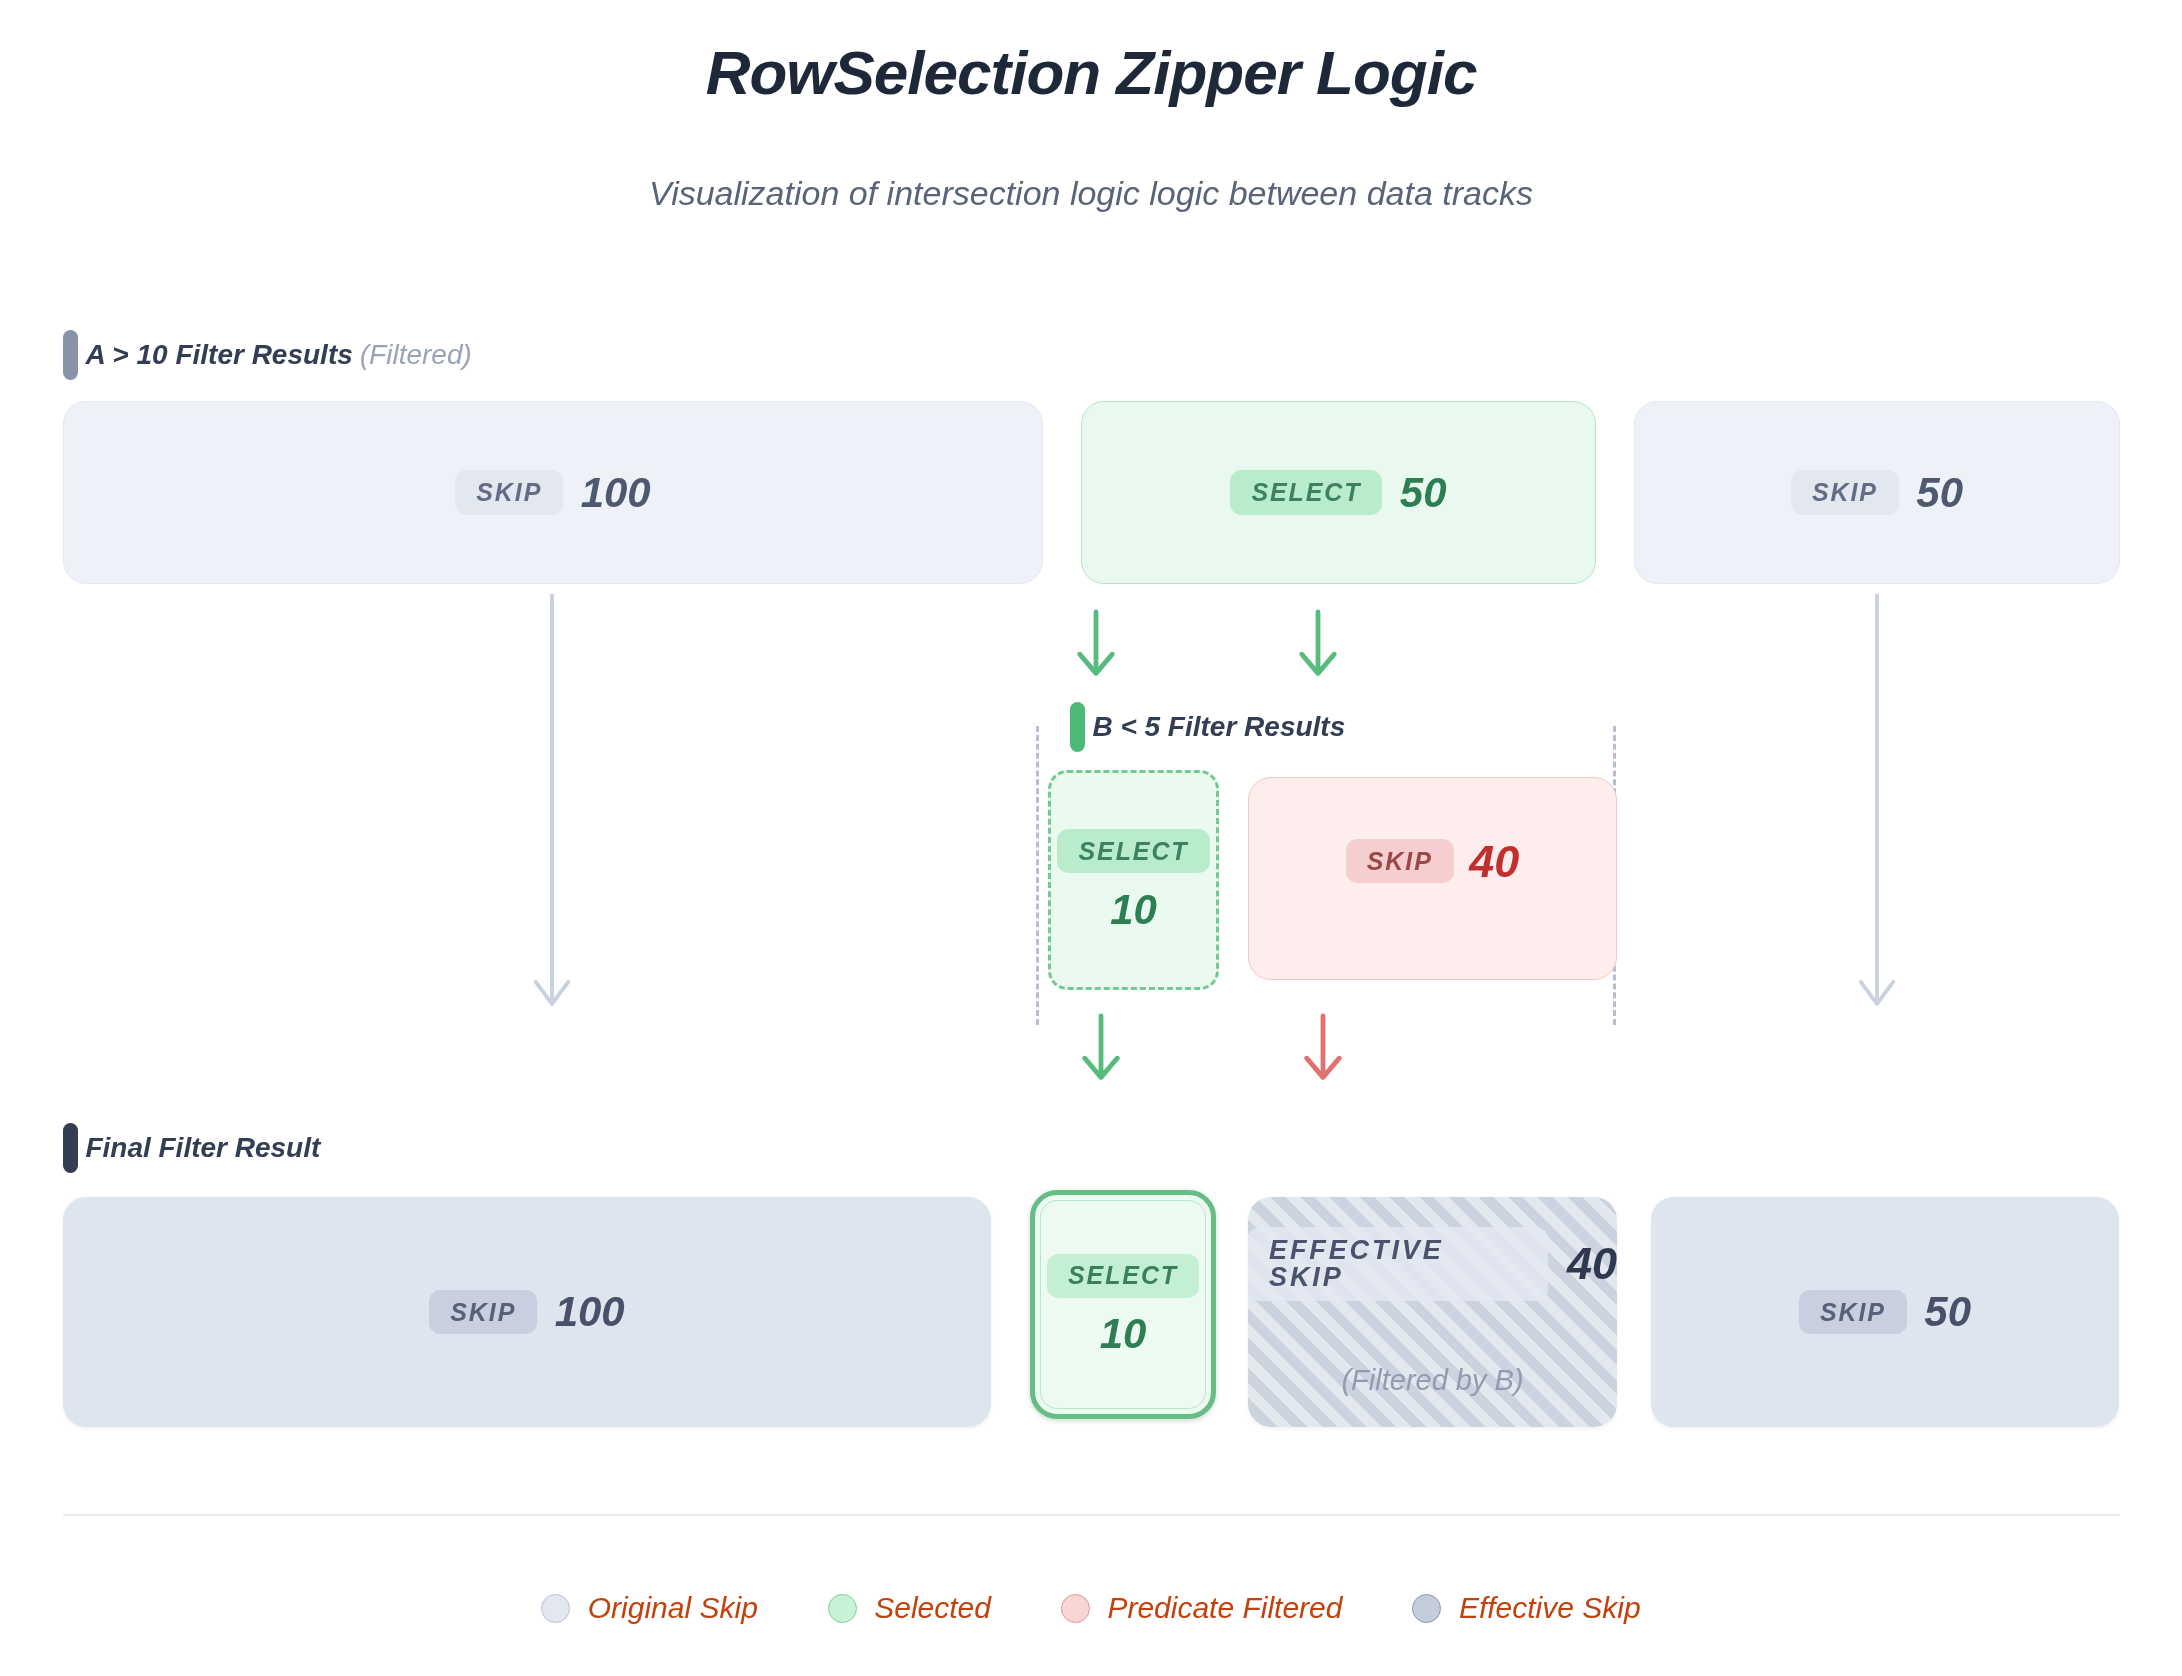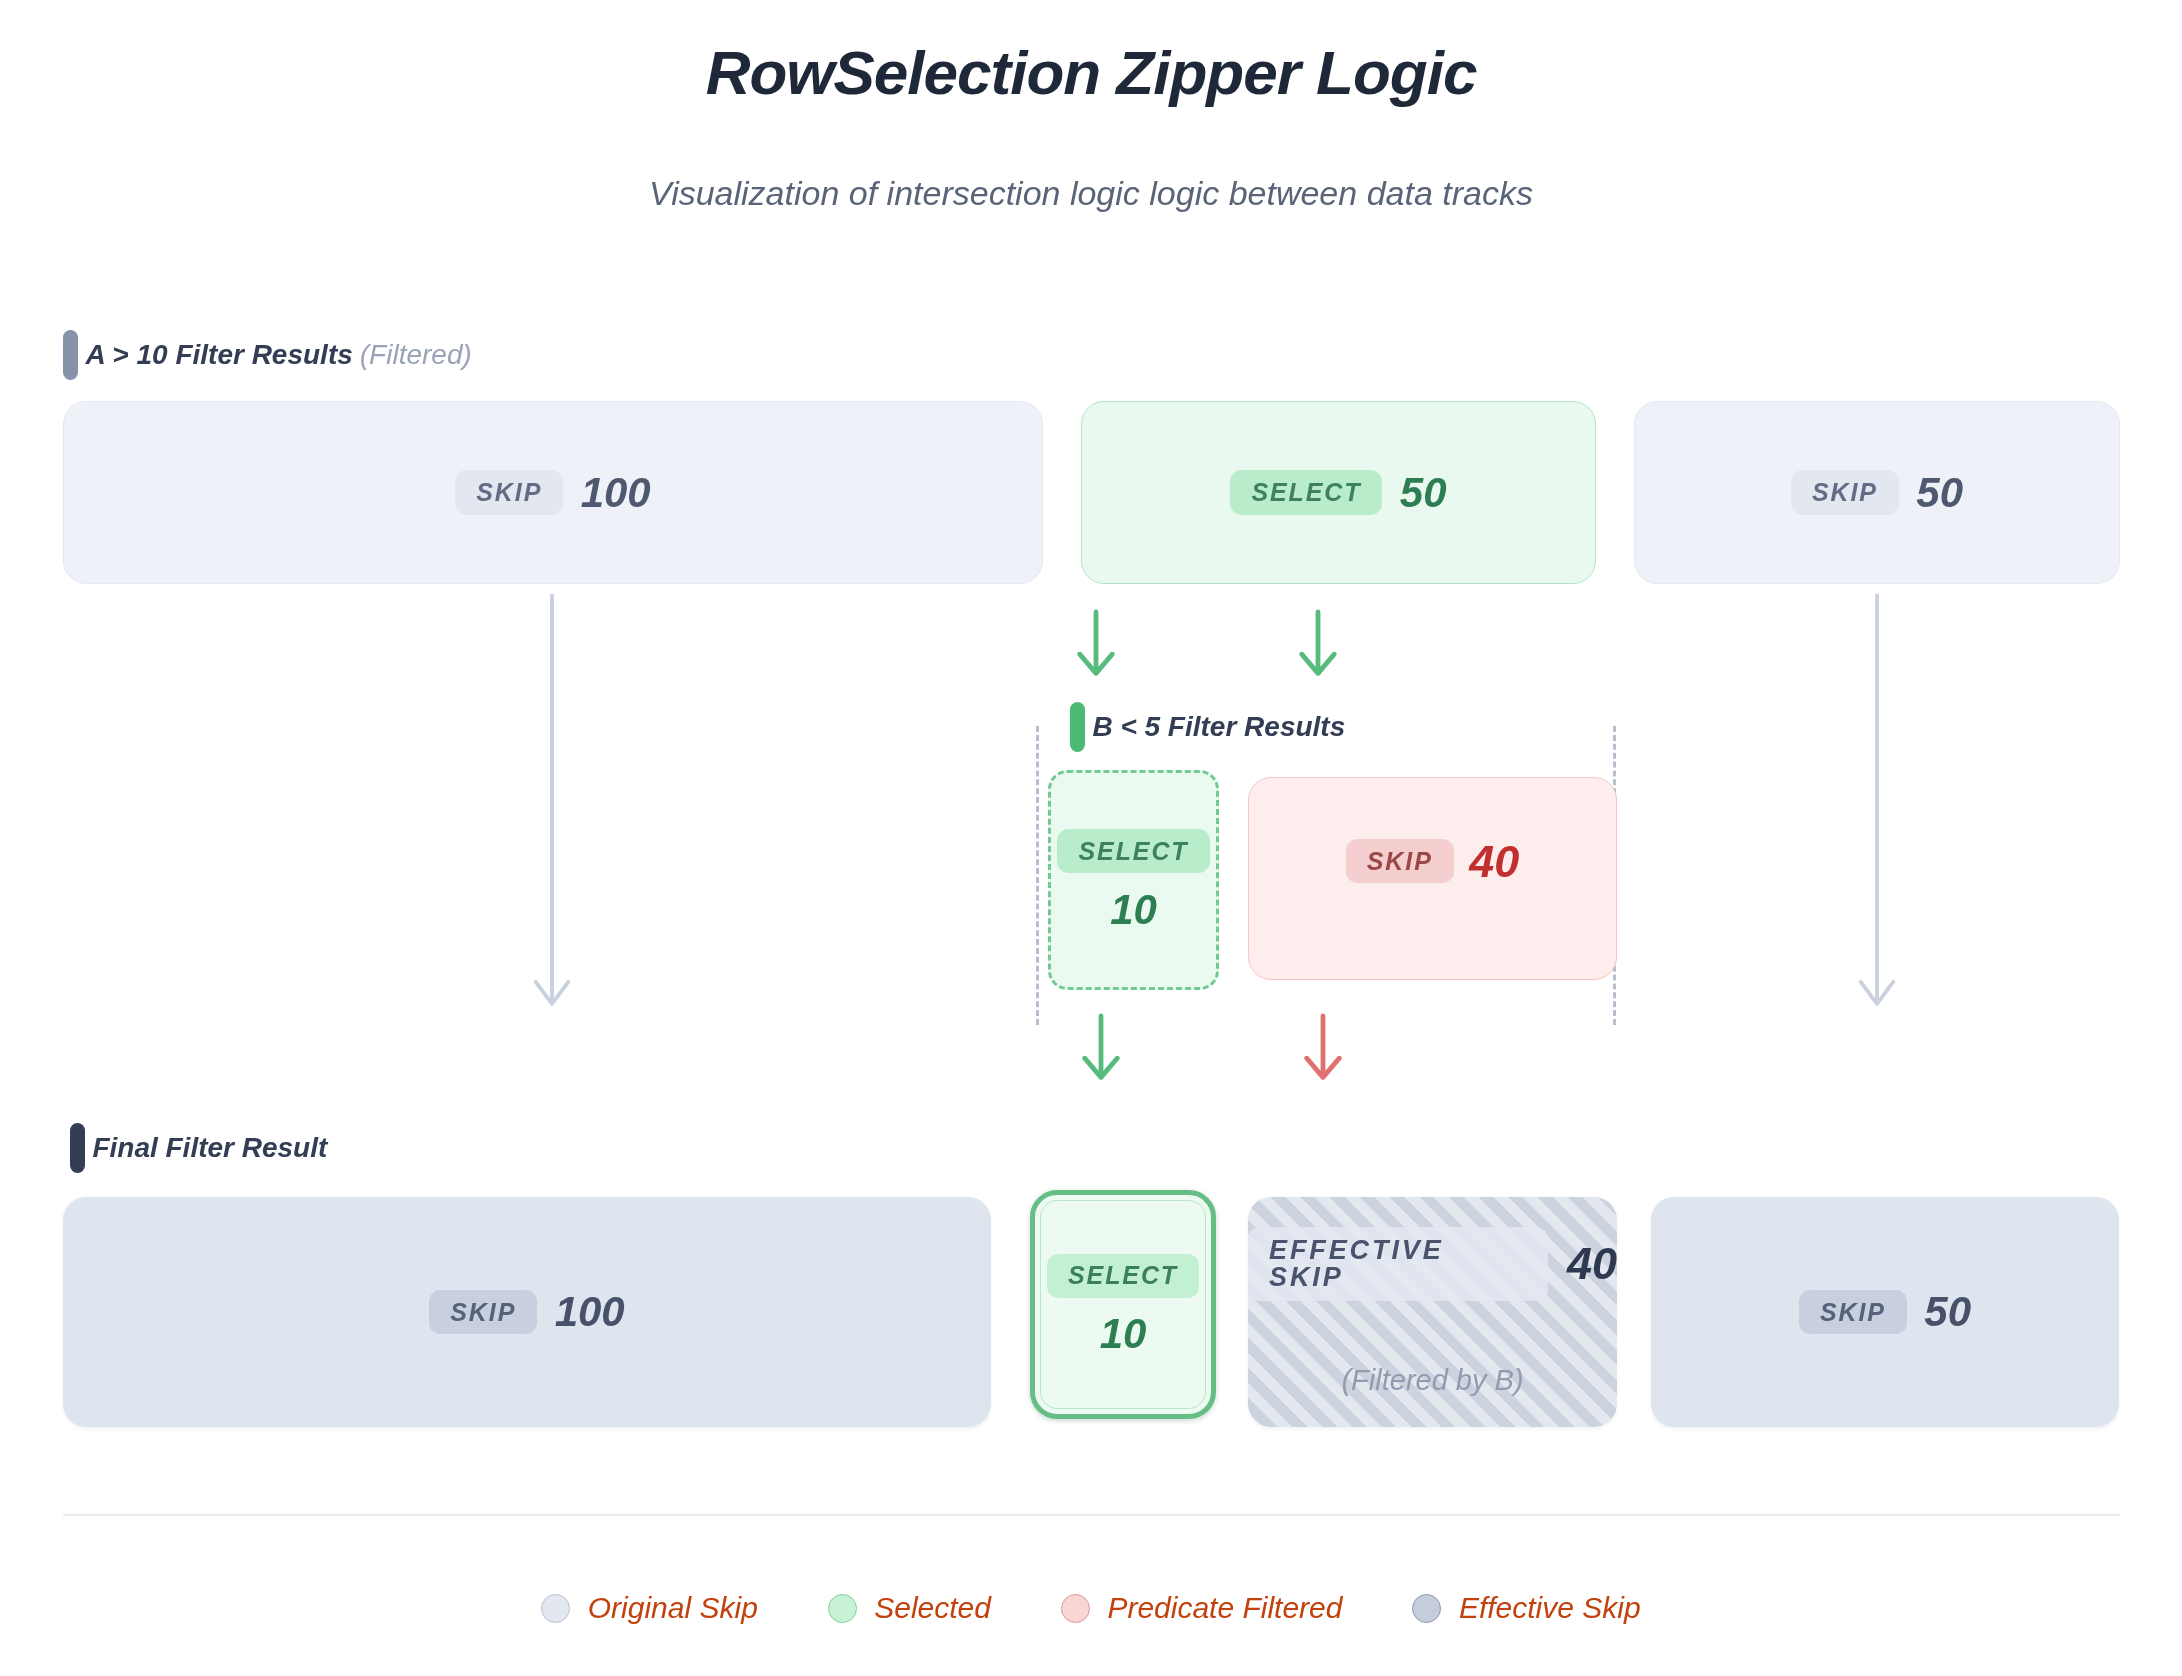--- a/index.html
+++ b/index.html
@@ -128,21 +128,21 @@
     <span class="num num-red">40</span>
   </div>
 
   <svg class="arrow" style="left:1078px;top:1012px;" width="46" height="77" viewBox="0 0 48 80">
     <path d="M24 4 V64 M7 48 L24 68 L41 48" fill="none" stroke="#57bb7d" stroke-width="5" stroke-linecap="round" stroke-linejoin="round"></path>
   </svg>
   <svg class="arrow" style="left:1300px;top:1012px;" width="46" height="77" viewBox="0 0 48 80">
     <path d="M24 4 V64 M7 48 L24 68 L41 48" fill="none" stroke="#e17070" stroke-width="5" stroke-linecap="round" stroke-linejoin="round"></path>
   </svg>
 
-  <div class="section-head" style="left:70px;top:1123px;">
+  <div class="section-head" style="left:63px;top:1123px;">
     <div class="pill pill-final"></div>
     <div class="sec-label">Final Filter Result</div>
   </div>
 
   <div class="seg seg-skipF" style="left:63px;top:1197px;width:928px;height:230px;">
     <span class="badge badge-skipF">SKIP</span>
     <span class="num num-grayF">100</span>
   </div>
 
   <div class="final-select">

